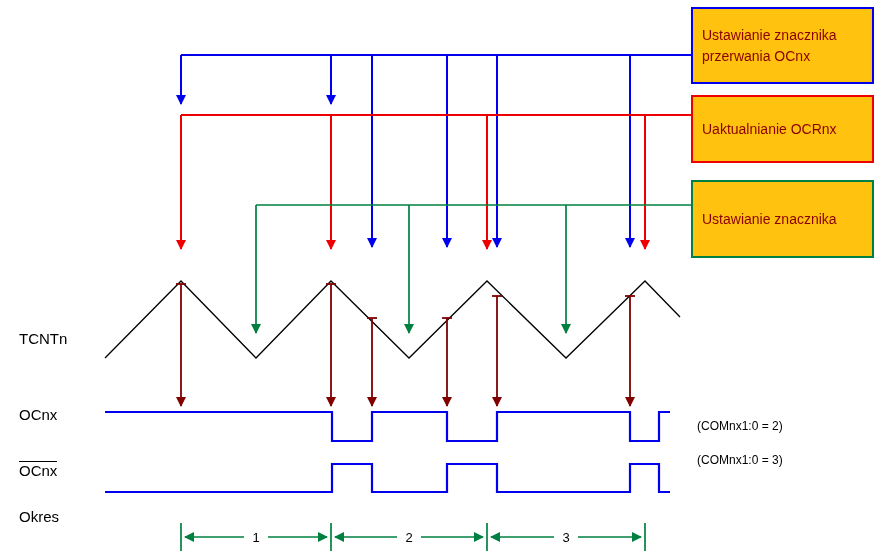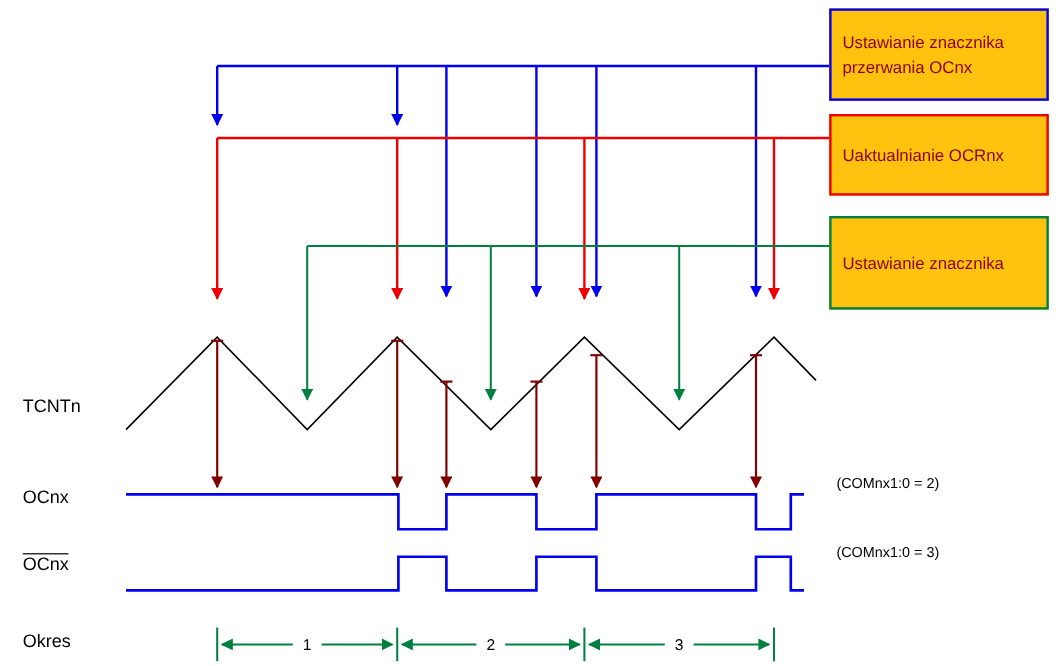--- a/index.html
+++ b/index.html
@@ -138,18 +138,18 @@
   </div>
   <div class="annot-box box-green">
     <span>Ustawianie znacznika</span>
   </div>
 
   <div class="side-label" style="top:330px">TCNTn</div>
   <div class="side-label" style="top:406px">OCnx</div>
   <div class="side-label" style="top:461px">
     <span class="overline">OCnx</span>
   </div>
-  <div class="side-label" style="top:526px">Okres</div>
+  <div class="side-label" style="top:508px">Okres</div>
 
-  <div class="com-label" style="top:396px">(COMnx1:0 = 2)</div>
+  <div class="com-label" style="top:419px">(COMnx1:0 = 2)</div>
   <div class="com-label" style="top:453px">(COMnx1:0 = 3)</div>
 
 </div>
 
 </body></html>

